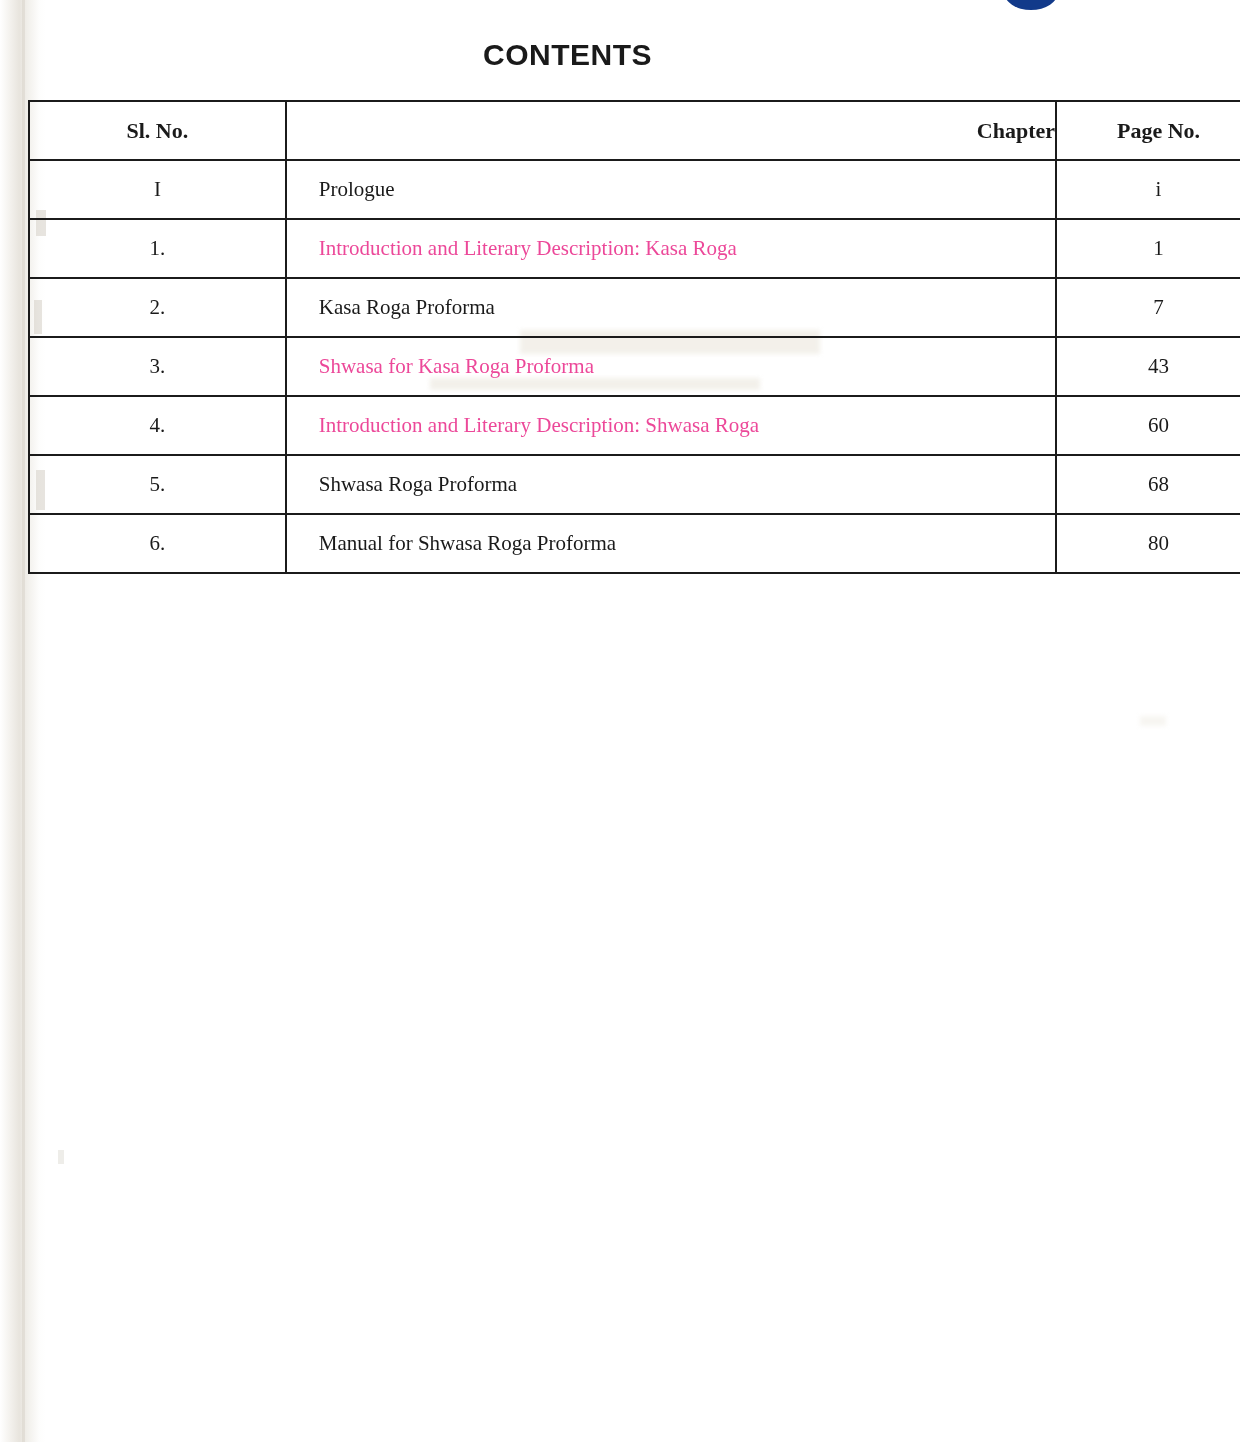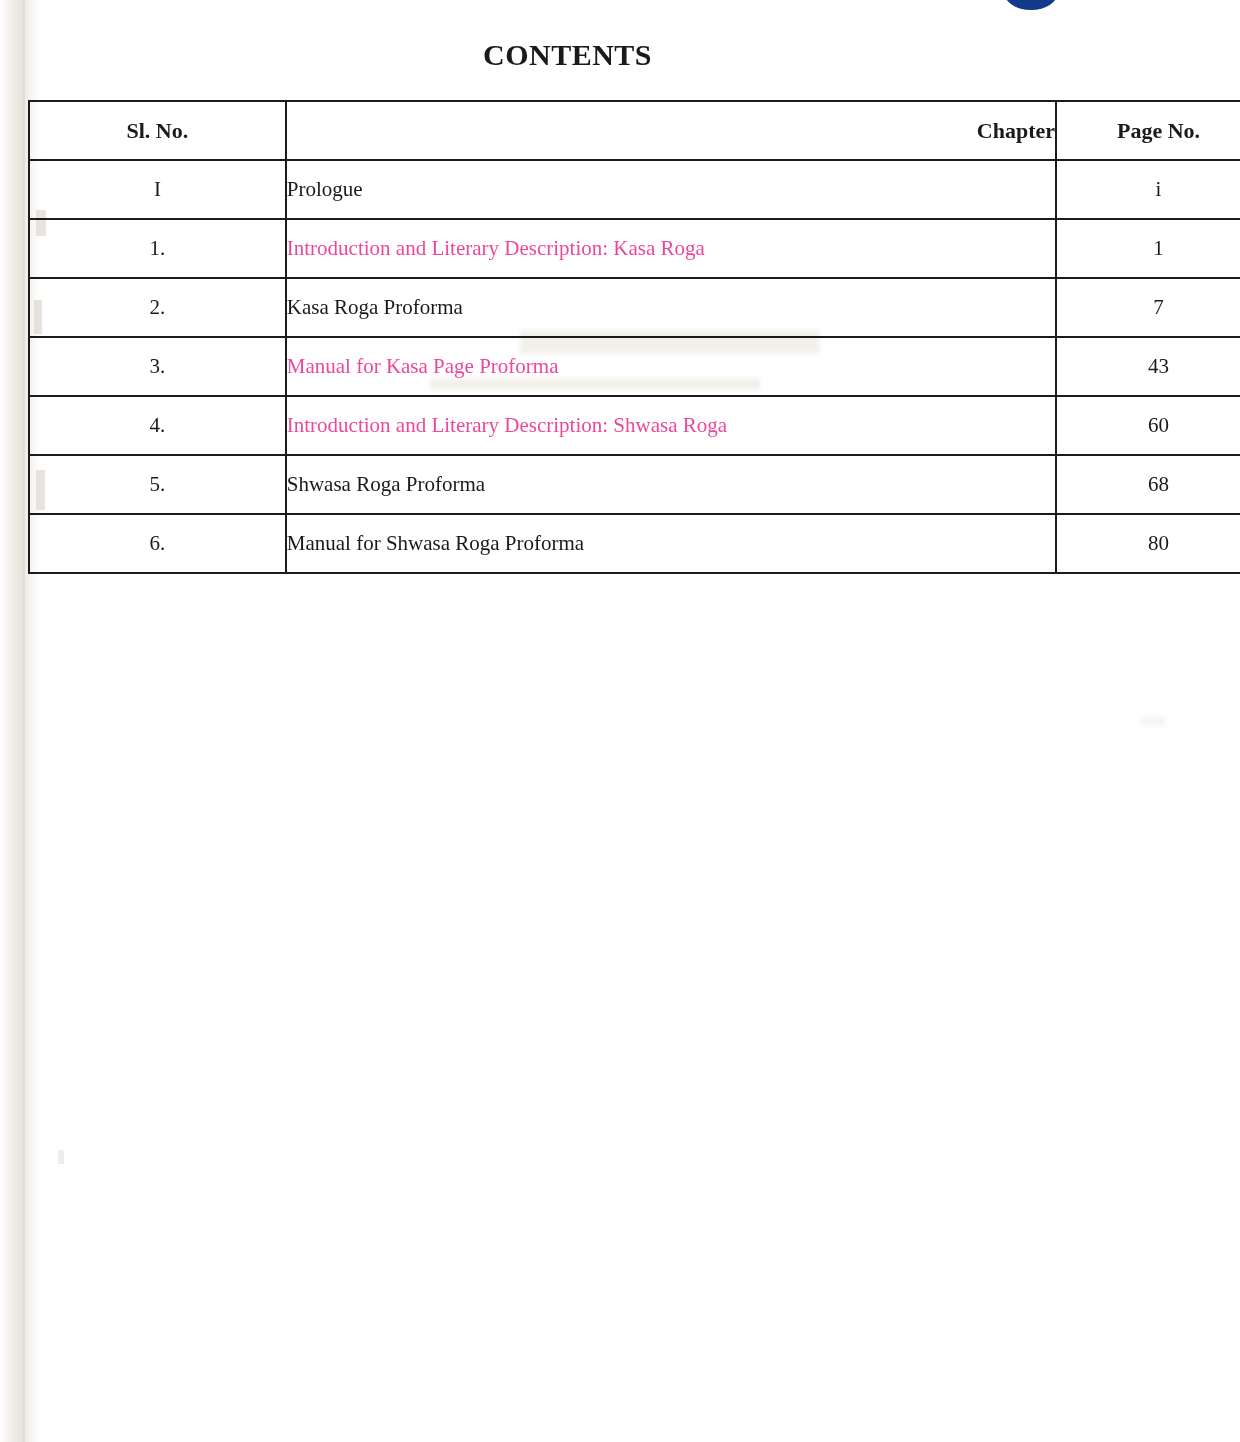--- a/index.html
+++ b/index.html
@@ -70,21 +70,21 @@
   
   .page-title {
     position: absolute;
     top: 38px;
     left: 0;
     width: 1135px;
     text-align: center;
     font-size: 30px;
     font-weight: bold;
     letter-spacing: .5px;
-    font-family: Liberation Serif, serif;
+    font-family: Liberation Sans, sans-serif;
   }
 
   
   .toc-wrap {
     position: absolute;
     top: 100px;
     left: 28px;
     width: 1234px;
   }
   table.toc {
@@ -108,21 +108,21 @@
   }
   thead th.h-sl   { text-align: center; }
   thead th.h-chap { text-align: right; padding-left: 16px; }
   thead th.h-page { }
 
   tbody td {
     height: 57px;
     font-size: 21px;
   }
   tbody td.c-sl   { text-align: center; }
-  tbody td.c-chap { text-align: left; padding-left: 0; }
+  tbody td.c-chap { text-align: left; padding-left: 32px; }
   tbody td.c-page { text-align: center; }
   .semi-faded { color: #ec4899; }
 </style>
 </head>
 <body>
 
 <div class="scan-gutter"></div>
 <div class="scan-gutter-edge"></div>
 <div class="corner-blob"></div>
 <div class="scan-speck" style="top:210px;left:36px;width:10px;height:26px;"></div>
@@ -160,21 +160,21 @@
         <td class="c-chap semi-faded">Introduction and Literary Description: Kasa Roga</td>
         <td class="c-page">1</td>
       </tr>
       <tr>
         <td class="c-sl">2.</td>
         <td class="c-chap">Kasa Roga Proforma</td>
         <td class="c-page">7</td>
       </tr>
       <tr>
         <td class="c-sl">3.</td>
-        <td class="c-chap semi-faded">Manual for Kasa Page Proforma</td>
+        <td class="c-chap semi-faded">Shwasa for Kasa Roga Proforma</td>
         <td class="c-page">43</td>
       </tr>
       <tr>
         <td class="c-sl">4.</td>
         <td class="c-chap semi-faded">Introduction and Literary Description: Shwasa Roga</td>
         <td class="c-page">60</td>
       </tr>
       <tr>
         <td class="c-sl">5.</td>
         <td class="c-chap">Shwasa Roga Proforma</td>

